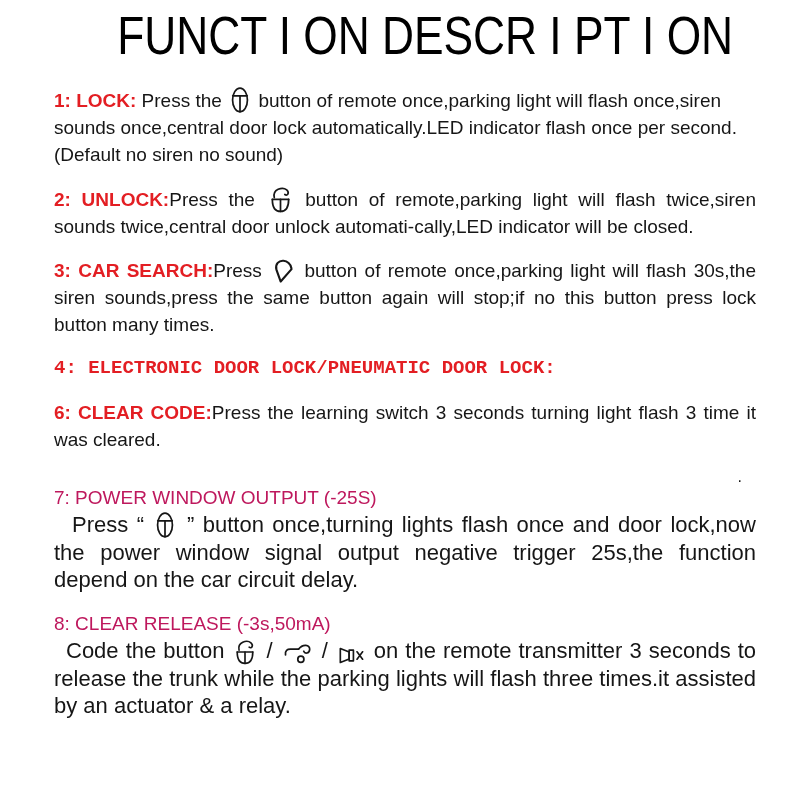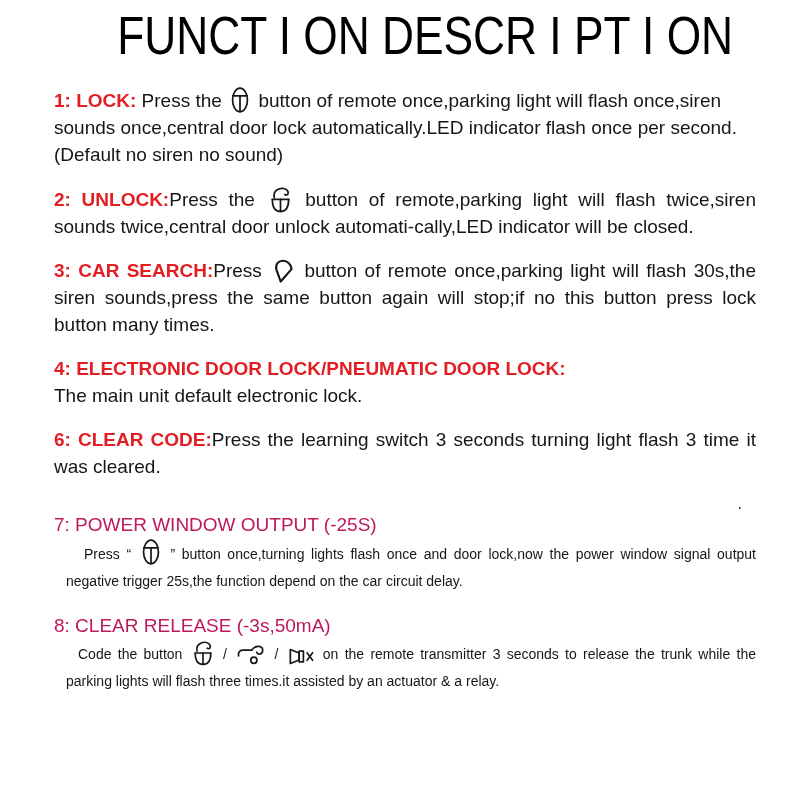--- a/index.html
+++ b/index.html
@@ -13,24 +13,24 @@
     font-size:54px;font-weight:400;color:#000;
     text-align:center;margin:0 0 22px 0;line-height:58px;
     transform:scaleX(0.82);transform-origin:50% 50%;
     white-space:nowrap;
   }
   p.sec{font-size:19px;line-height:27px;margin:0 0 17px 0;}
   p.just{text-align:justify;}
   .hd{color:#e31e23;font-weight:700;}
   .hd-light{color:#be185d;font-weight:400;}
   .headline{font-size:19px;line-height:27px;margin:0;}
-  p.body{font-size:14px;line-height:27px;margin:0 0 17px 12px;text-align:justify;}
+  p.body{font-size:22px;line-height:27px;margin:0 0 17px 0;text-align:justify;}
   p.indent7{text-indent:18px;}
   p.indent8{text-indent:12px;margin-bottom:0;}
-  .s4{margin-bottom:22px;}
+  .s4{margin-bottom:22px;font-family:Liberation Mono, monospace;}
   .s6{margin-bottom:0;}
   .stray{font-size:16px;line-height:13px;text-align:right;margin:0 14px 1px 0;}
   .icon{display:inline-block;vertical-align:-7px;margin:0 3px;}
   .icon *{fill:none;stroke:#161616;stroke-width:1.8;stroke-linecap:round;stroke-linejoin:round;}
   .icon.thick *{stroke-width:2.3;}
 </style>
 </head>
 <body>
 
 <main class="doc">
@@ -47,21 +47,21 @@
         <path d="M3.5 14.5 H20.5"></path>
         <path d="M3.5 14.5 C3.5 23.5 7 27 12 27 C17 27 20.5 23.5 20.5 14.5"></path>
         <line x1="12" y1="14.5" x2="12" y2="27"></line>
         <path d="M5.5 12.5 C3.5 4 14 0.8 18.5 4.5 C21.5 7.2 19.5 11.5 16.5 9.3"></path>
       </svg><span> button of remote,parking light will flash twice,siren sounds twice,central door unlock automati-cally,LED indicator will be closed.</span></p>
 
   <p class="sec just"><span class="hd">3: CAR SEARCH:</span><span>Press </span><svg class="icon thick" width="22" height="26" viewBox="0 0 24 28">
         <path d="M9.5 25.5 L4.8 12.5 C3.3 6.3 7.5 2.4 12.5 2.8 C16.6 3.1 20.5 6.5 21 10.5 L21.3 12 Z"></path>
       </svg><span> button of remote once,parking light will flash 30s,the siren sounds,press the same button again will stop;if no this button press lock button many times.</span></p>
 
-  <p class="sec s4"><span class="hd">4: ELECTRONIC DOOR LOCK/PNEUMATIC DOOR LOCK:</span><br><span>The main unit default electronic lock.</span></p>
+  <p class="sec s4"><span class="hd">4: ELECTRONIC DOOR LOCK/PNEUMATIC DOOR LOCK:</span><br></p>
 
 
   <p class="sec just s6"><span class="hd">6: CLEAR CODE:</span><span>Press the learning switch 3 seconds turning light flash 3 time it was cleared.</span></p>
 
   <p class="stray">.</p>
 
   <p class="headline hd-light">7: POWER WINDOW OUTPUT (-25S)</p>
   <p class="body indent7"><span>Press “ </span><svg class="icon" width="20" height="28" viewBox="0 0 21 28">
         <ellipse cx="10.5" cy="14" rx="7.8" ry="12.4"></ellipse>
         <line x1="2.9" y1="9.6" x2="18.1" y2="9.6"></line>

